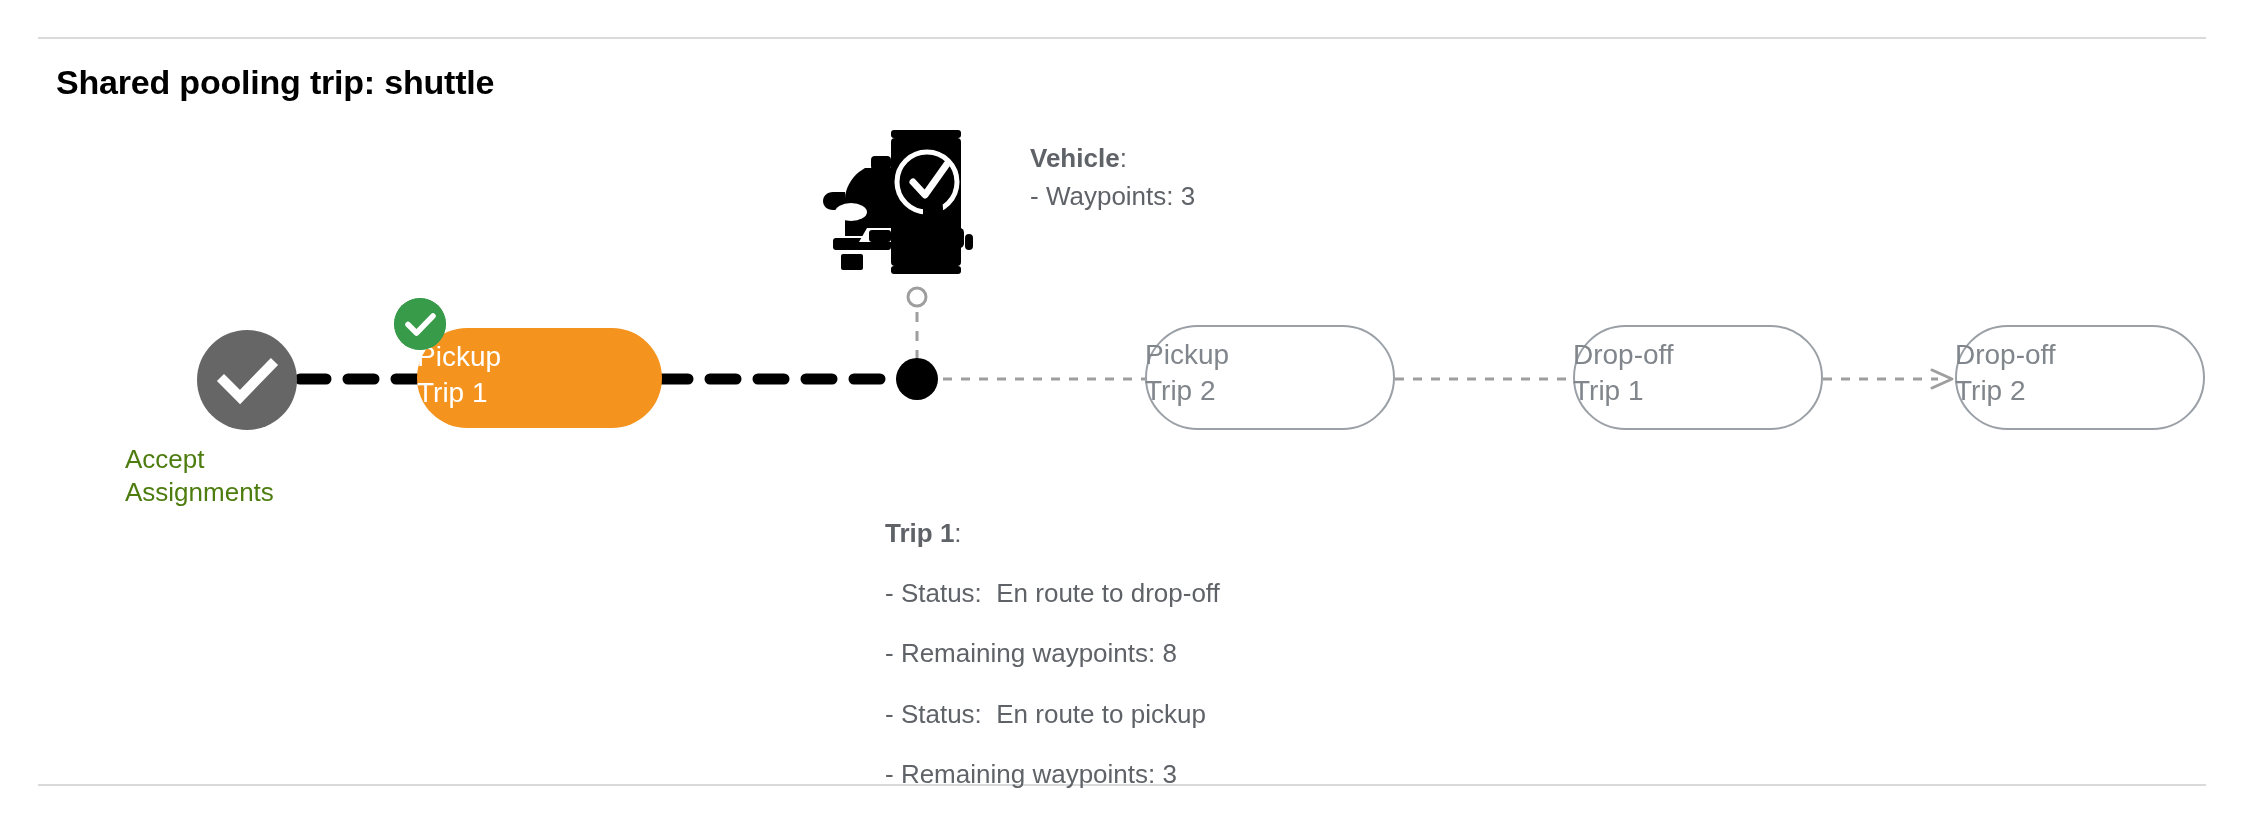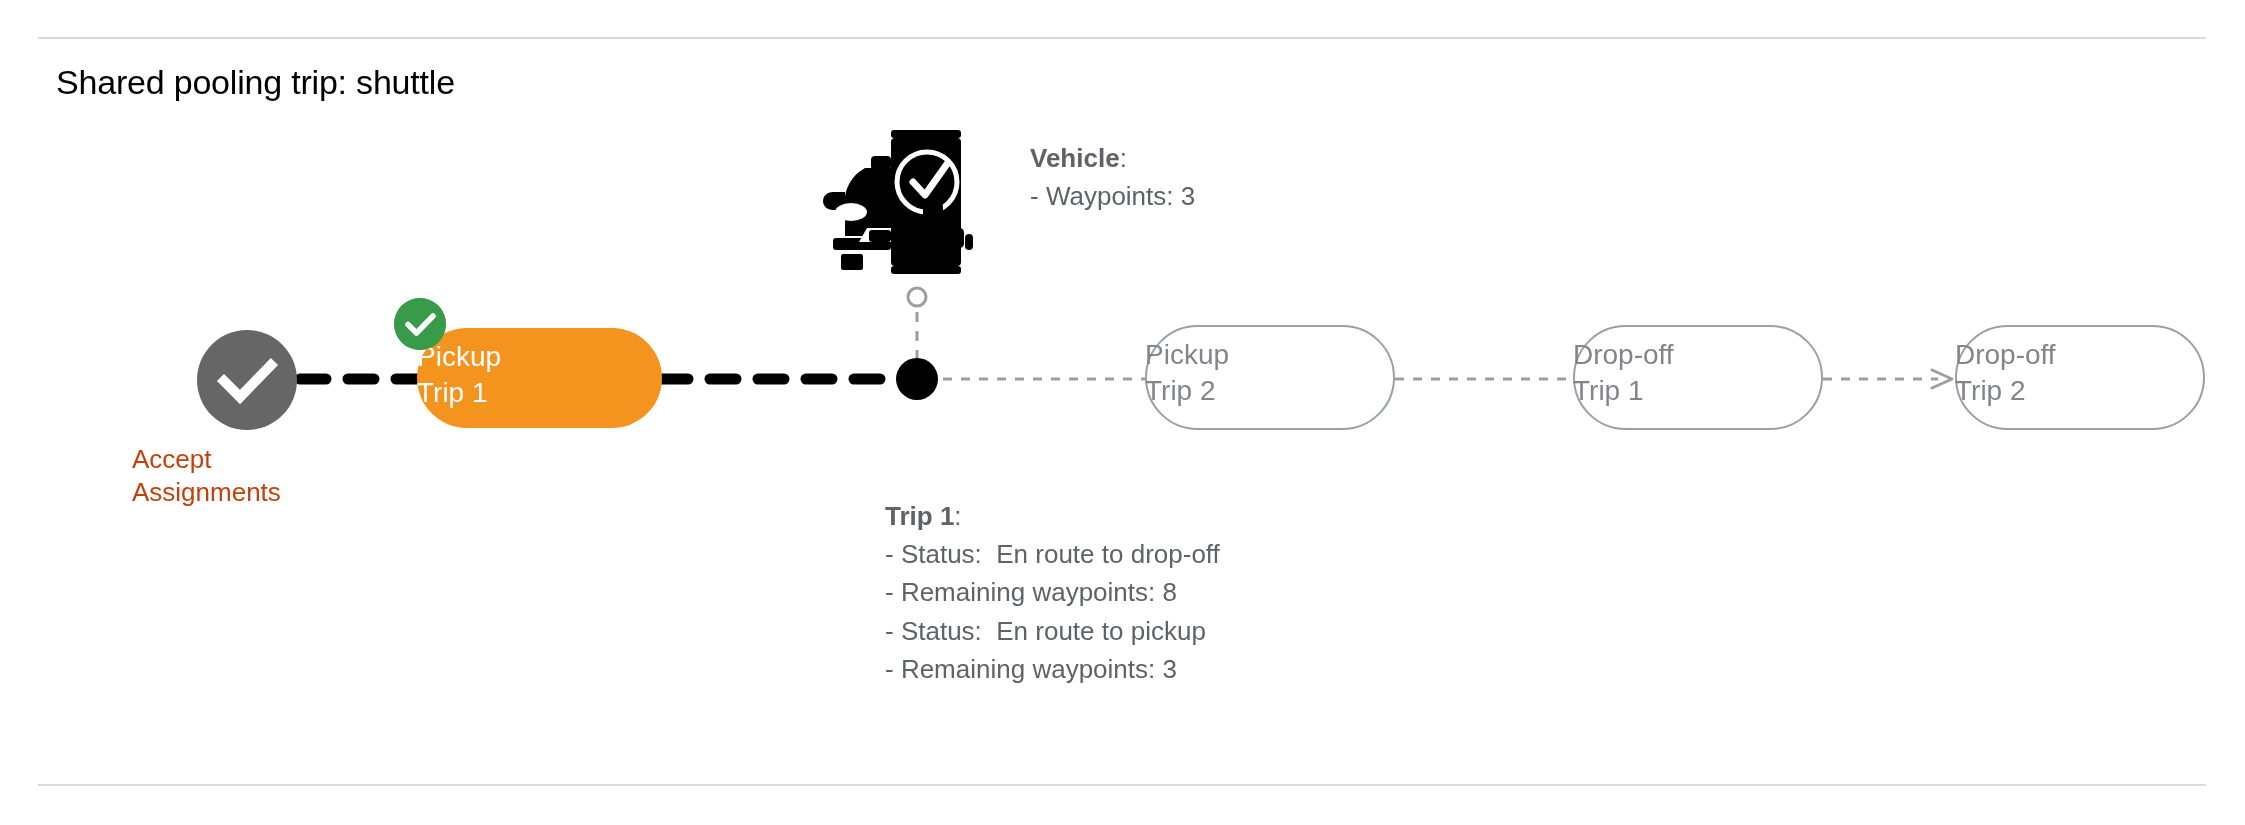--- a/index.html
+++ b/index.html
@@ -22,21 +22,21 @@
     background: #d9dadb;
   }
   #rule-top { top: 37px; }
   #rule-bottom { top: 784px; }
 
   #page-title {
     position: absolute;
     left: 56px;
     top: 63px;
     font-size: 34px;
-    font-weight: normal;
+    font-weight: bold;
     color: #000000;
     letter-spacing: -0.2px;
     white-space: nowrap;
   }
 
   #flow-svg {
     position: absolute;
     left: 0;
     top: 0;
     width: 2245px;
@@ -52,25 +52,25 @@
 
   
   #accept-node {
     position: absolute;
     left: 197px;
     top: 330px;
     width: 100px;
     height: 100px;
   }
   #accept-label {
-    left: 132px;
+    left: 125px;
     top: 443px;
     width: 245px;
     font-size: 26px;
-    color: #c2410c;
+    color: #4d7c0f;
   }
 
   
   #pickup-trip1-node {
     position: absolute;
     left: 417px;
     top: 328px;
     width: 245px;
     height: 100px;
     background: #F4941E;
@@ -132,27 +132,27 @@
     font-size: 26px;
     color: #5f6368;
     line-height: 1.45;
   }
   #vehicle-info .strong { font-weight: bold; }
 
   
   #trip-details {
     position: absolute;
     left: 885px;
-    top: 497px;
+    top: 514px;
     font-size: 26px;
     color: #5f6368;
     line-height: 1.47;
   }
   #trip-details .strong { font-weight: bold; color: #5f6368; }
-  #trip-details .row { white-space: pre; }
+  #trip-details .row { white-space: pre; margin-top: 22px; }
 </style>
 </head>
 <body>
 
 <div class="rule" id="rule-top"></div>
 <div class="rule" id="rule-bottom"></div>
 
 <div id="page-title">Shared pooling trip: shuttle</div>
 
 <svg id="flow-svg" viewBox="0 0 2245 825">

